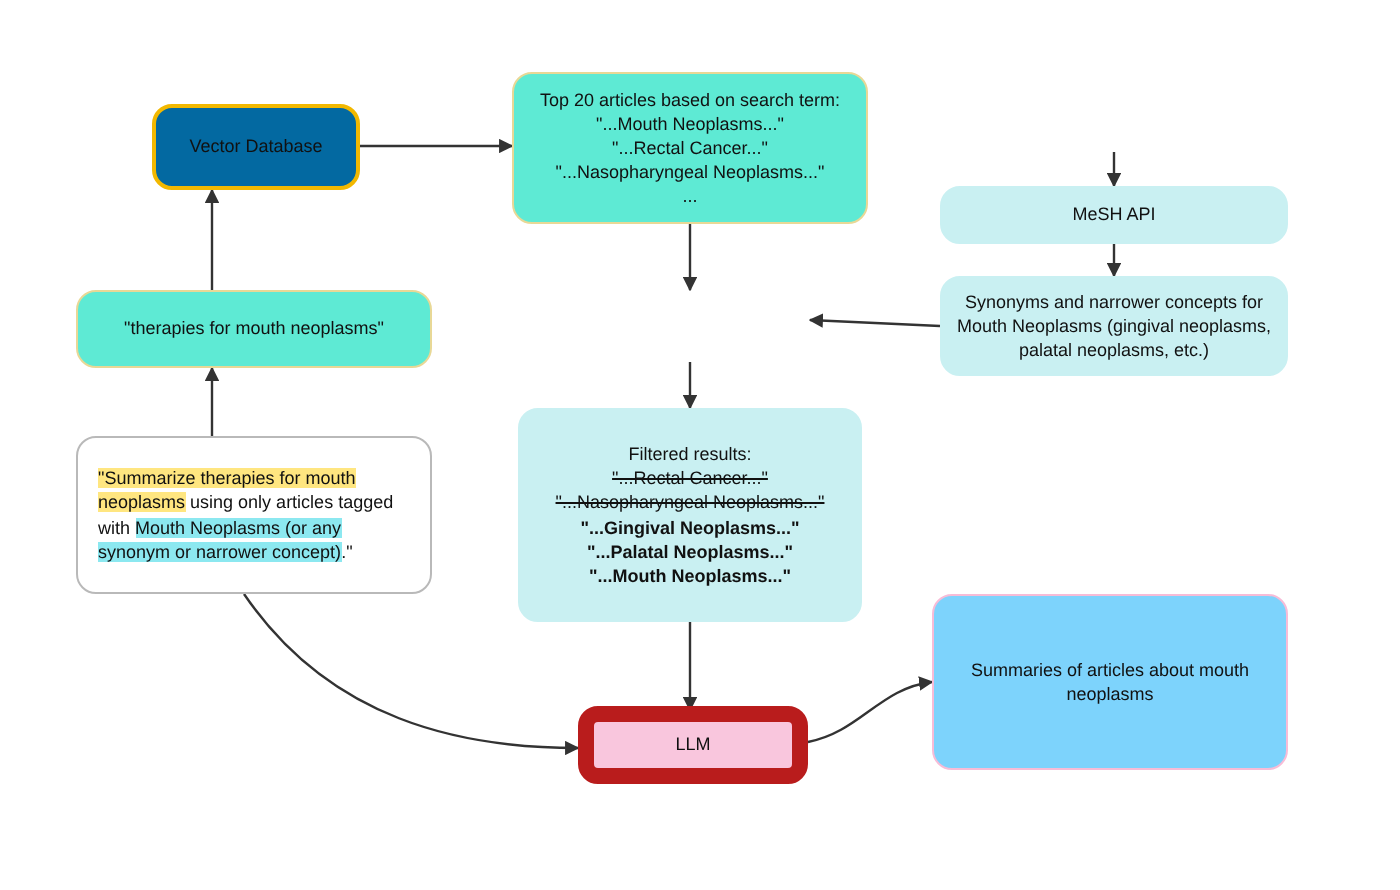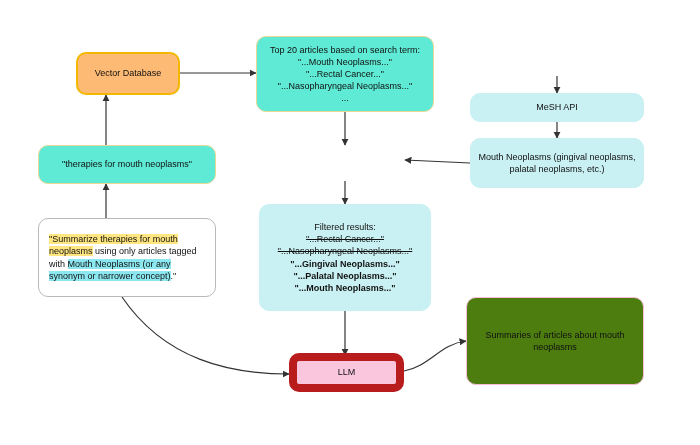--- a/index.html
+++ b/index.html
@@ -26,21 +26,21 @@
     font-size: 9px;
     line-height: 1.35;
     color: #111111;
     padding: 4px 6px;
   }
   .node .lines { width: 100%; }
   .node .lines div { white-space: nowrap; }
 
   
   .vector-db {
-    background: #fdba74;
+    background: #0369a1;
     border: 2px solid #f2b800;
   }
   .yellow-plain {
     background: #5eead4;
     border: 1px solid #e8d896;
   }
   .white-box {
     background: #ffffff;
     border: 1px solid #b9b9b9;
     text-align: left;
@@ -52,21 +52,21 @@
   }
   .cyan-strong {
     background: #c9f0f2;
     border: 2px solid #00bcd4;
   }
   .pink-strong {
     background: #f9c6dd;
     border: 8px solid #b91c1c;
   }
   .pink-soft {
-    background: #4d7c0f;
+    background: #7dd3fc;
     border: 1px solid #f7bcd7;
   }
 
   .hl-yellow { background: #ffe680; }
   .hl-cyan { background: #8ce8f0; }
   .strike { text-decoration: line-through; }
   .bold { font-weight: bold; }
 
   svg.edges {
     position: absolute;
@@ -125,20 +125,21 @@
     </div>
   </div>
 
 
   <div class="node cyan-soft" style="left:470px; top:93px; width:174px; height:29px;">
     <span>MeSH API</span>
   </div>
 
   <div class="node cyan-soft" style="left:470px; top:138px; width:174px; height:50px;">
     <div class="lines">
+      <div>Synonyms and narrower concepts for</div>
       <div>Mouth Neoplasms (gingival neoplasms,</div>
       <div>palatal neoplasms, etc.)</div>
     </div>
   </div>
 
 
   <div class="node yellow-plain" style="left:38px; top:145px; width:178px; height:39px;">
     <span>"therapies for mouth neoplasms"</span>
   </div>
 

